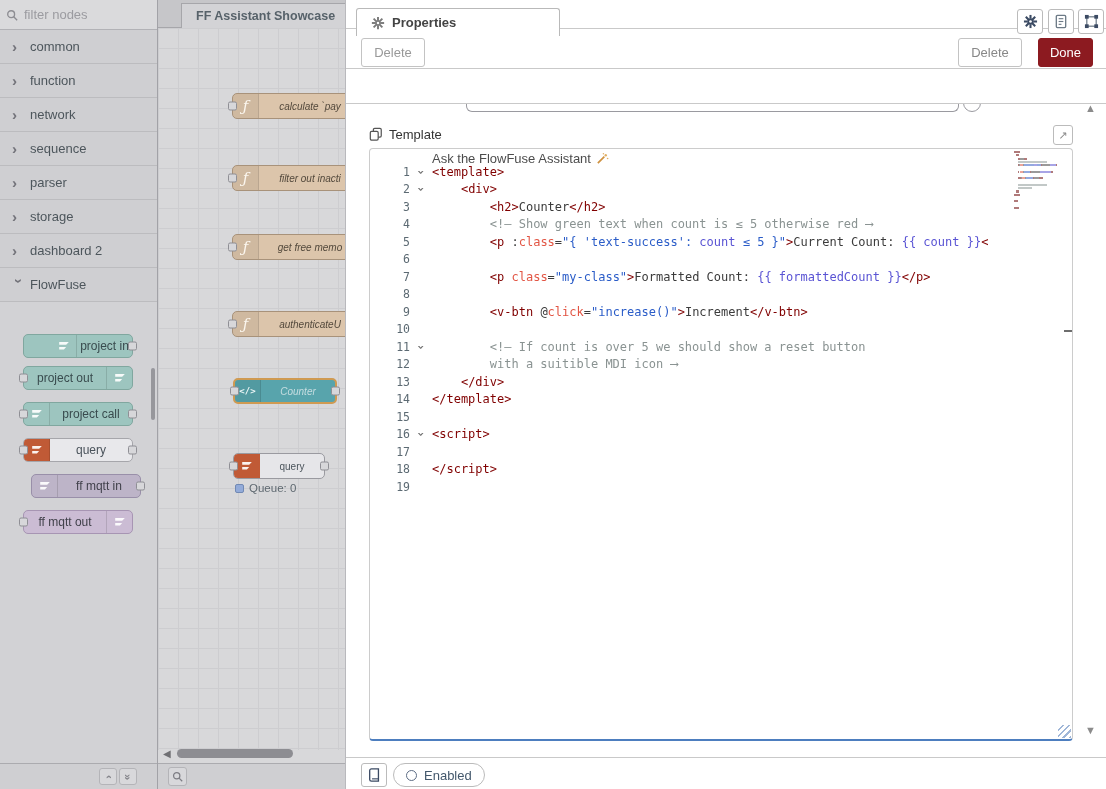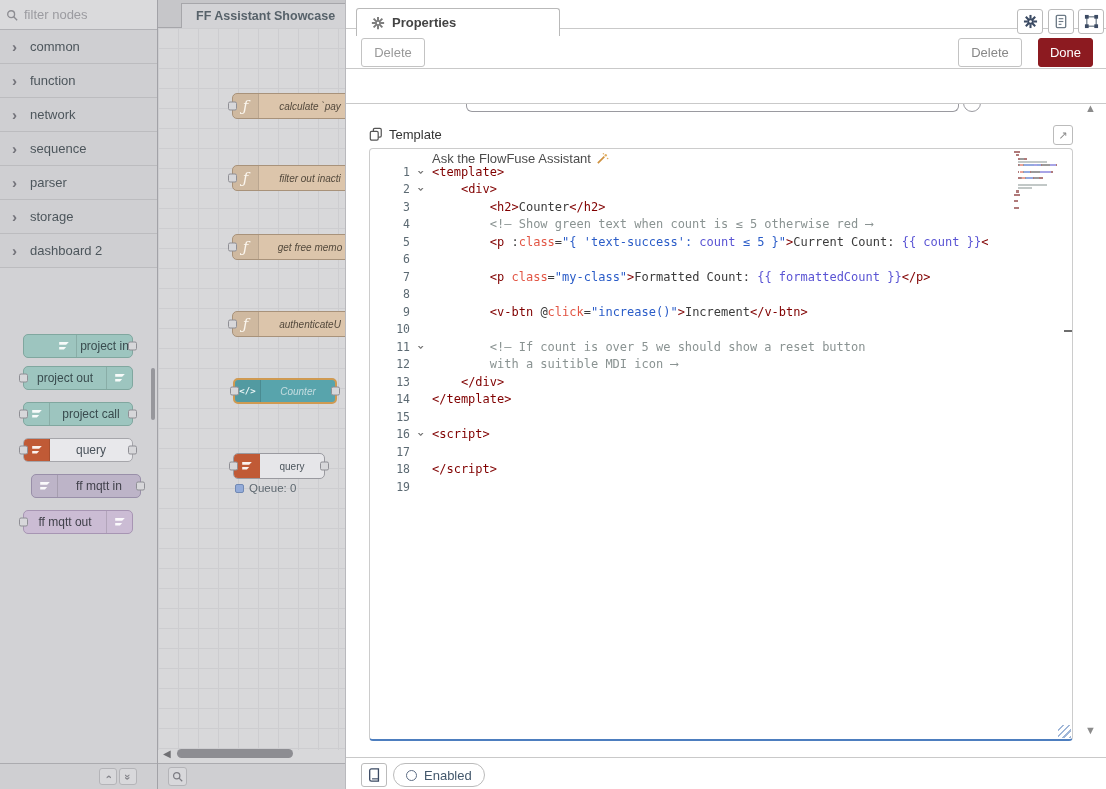--- a/index.html
+++ b/index.html
@@ -197,20 +197,24 @@
           <span class="cat-label">parser</span>
         </div>
         <div class="cat">
           <span class="chev">›</span>
           <span class="cat-label">storage</span>
         </div>
         <div class="cat">
           <span class="chev">›</span>
           <span class="cat-label">dashboard 2</span>
         </div>
+        <div class="cat open">
+          <span class="chev">›</span>
+          <span class="cat-label">FlowFuse</span>
+        </div>
       </div>
     <div id="pal-nodes">
         <div class="pnode st-teal" style="top: 4px; padding-left: 27px;">
           <div class="ibox ibox-left">
             <svg width="14" height="14" viewBox="0 0 16 16">
               <path d="M2.5 3.5h11l-3 3h-8z" fill="#fff" opacity=".92"></path>
               <path d="M2.5 9h8l-2.6 3H2.5z" fill="#fff" opacity=".92"></path>
             </svg>
           </div>
           <div class="plabel">project in</div>

